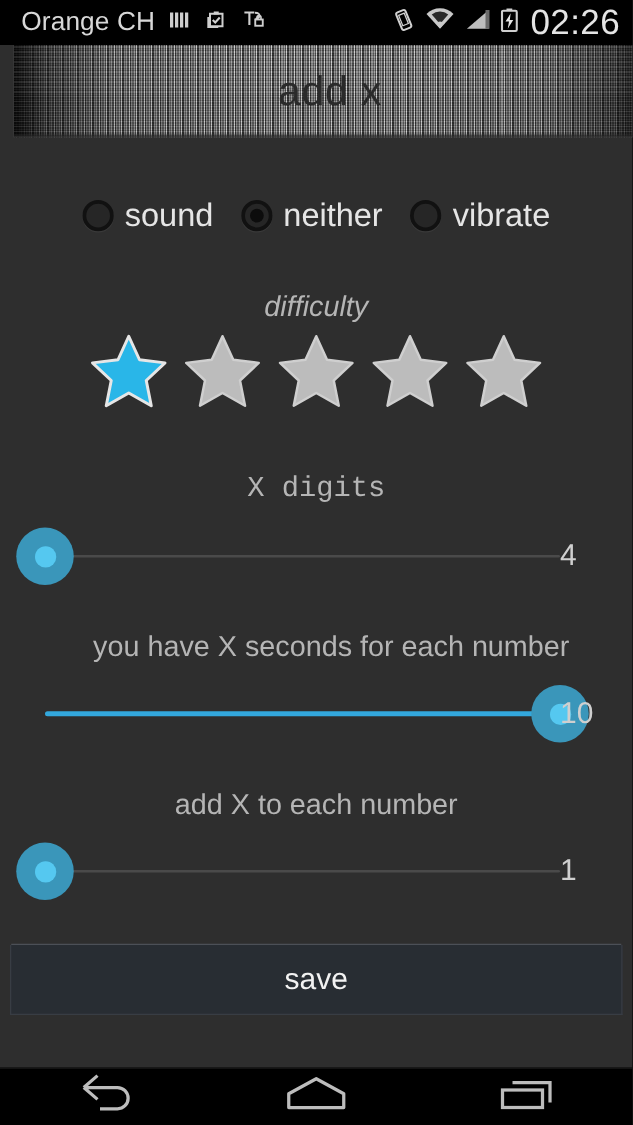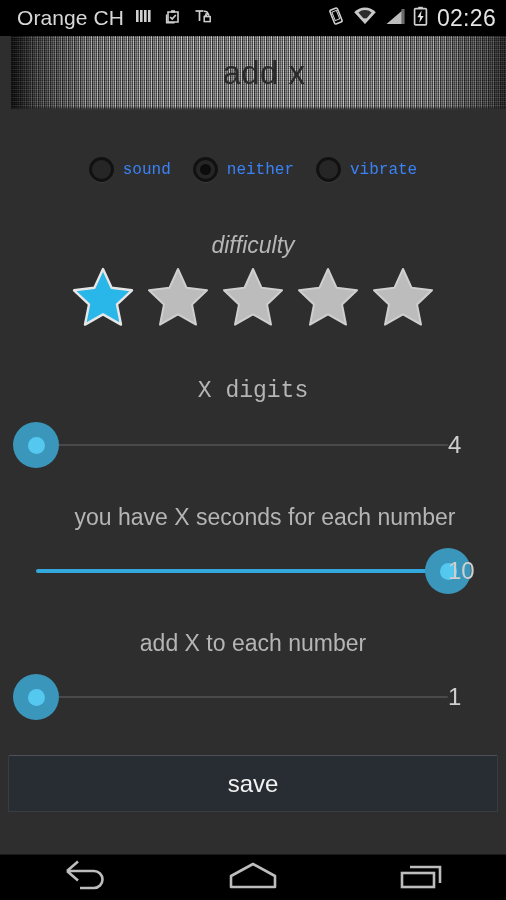--- a/index.html
+++ b/index.html
@@ -43,21 +43,21 @@
     letter-spacing: 0.1px;
     white-space: nowrap;
   }
   .status-right {
     display: flex;
     align-items: center;
     gap: 7px;
   }
   .clock {
     color: #e4e4e4;
-    font-size: 23px;
+    font-size: 28px;
     letter-spacing: 0.3px;
     margin-left: 2px;
   }
   .ic { display: block; }
 
   
   .titlebar {
     position: absolute;
     top: 36px; left: 11px;
     width: 506px;
@@ -152,23 +152,22 @@
     flex: none;
   }
   .radio.checked::after {
     content: "";
     width: 11px;
     height: 11px;
     border-radius: 50%;
     background: #0c0c0c;
   }
   .radio-label {
-    color: #3b82f6;
-    font-size: 16px;
-    font-family: Liberation Mono, monospace;
+    color: #e5e5e5;
+    font-size: 26px;
   }
 
   
   .section-label {
     position: absolute;
     width: 506px;
     text-align: center;
     color: #b5b5b5;
     font-size: 23px;
   }

